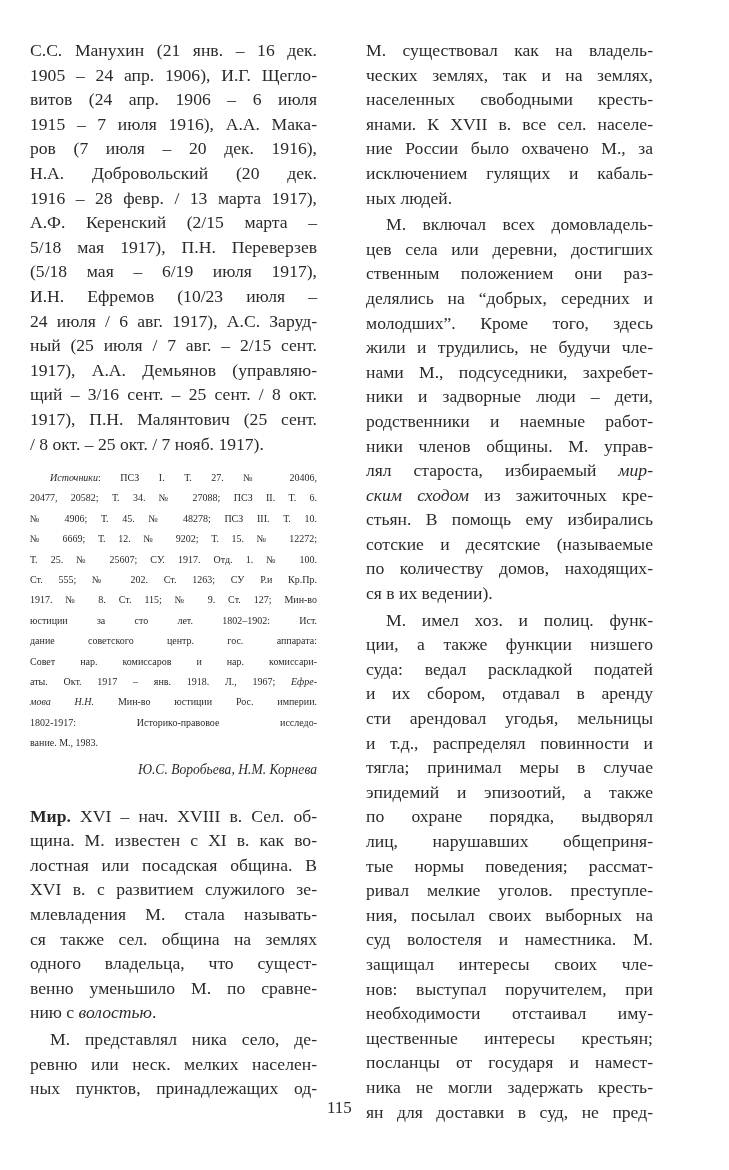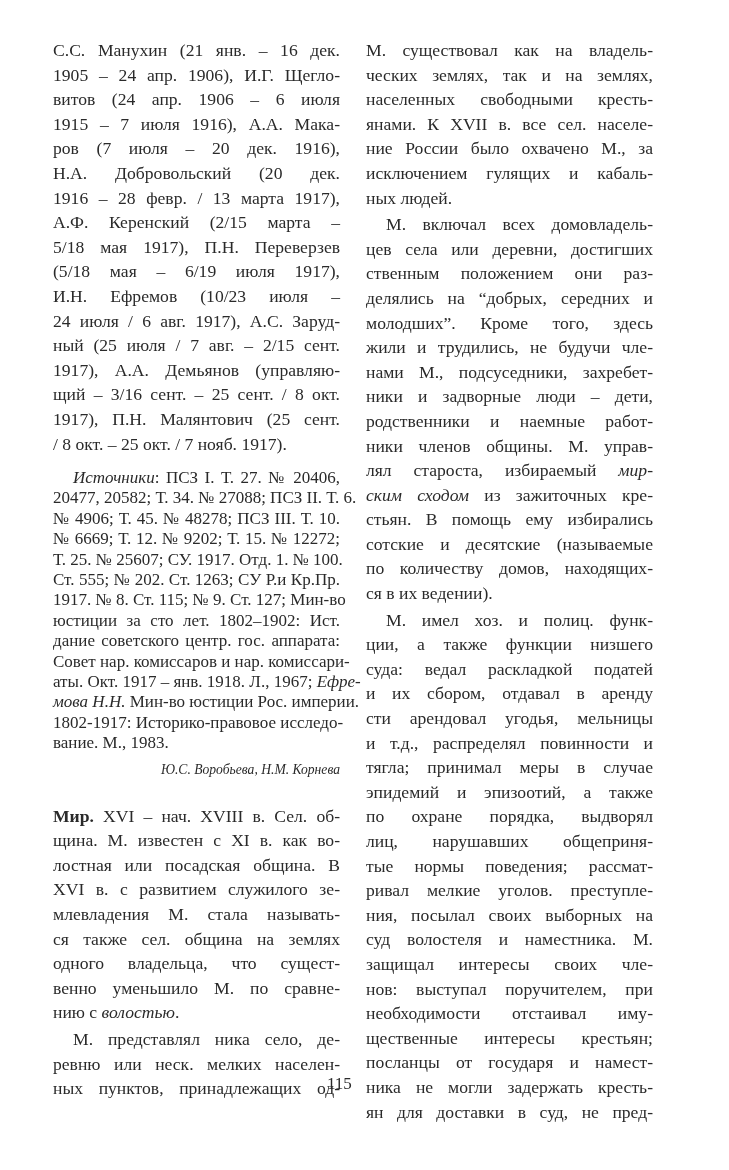--- a/index.html
+++ b/index.html
@@ -1,30 +1,30 @@
 <!DOCTYPE html>
 <html><head>
 <meta charset="utf-8">
 <style>
   html, body { margin: 0; padding: 0; background: #ffffff; }
   body { width: 729px; height: 1170px; position: relative; overflow: hidden; color: #2a2a2a; }
   .col { position: absolute; top: 38px; font-family: "Liberation Serif", "DejaVu Serif", serif; }
-  .col-left { left: 53px; width: 287px; }
+  .col-left { left: 30px; width: 287px; }
   .col-right { left: 366px; width: 287px; }
   .ln { display: block; font-size: 17.6px; line-height: 24.6px; height: 24.6px; white-space: nowrap; text-align: justify; text-align-last: justify; }
   .ln.last { text-align-last: left; }
   .ln.indent { padding-left: 20px; }
-  .src .ln { font-size: 17px; line-height: 20.4px; height: 20.4px; }
+  .src .ln { font-size: 10px; line-height: 20.4px; height: 20.4px; }
   .src { margin-top: 12px; }
   .sig { font-size: 13.6px; line-height: 20px; text-align: right; font-style: italic; margin-top: 6px; }
   .entry { margin-top: 24px; }
   .para-gap { margin-top: 2px; }
   i, .it { font-style: italic; }
   b, .bold { font-weight: bold; }
-  .page-num { position: absolute; left: 327px; top: 1074px; font-family: "Liberation Serif", "DejaVu Serif", serif; font-size: 17px; color: #2a2a2a; }
+  .page-num { position: absolute; left: 327px; top: 1098px; font-family: "Liberation Serif", "DejaVu Serif", serif; font-size: 17px; color: #2a2a2a; }
   .ln span { white-space: pre; margin-top: 26px; }
 </style>
 </head>
 <body>
 
 <div class="col col-left">
   <div id="left-cont">
       <div class="ln">С.С. Манухин (21 янв. – 16 дек.</div>
       <div class="ln">1905 – 24 апр. 1906), И.Г. Щегло-</div>
       <div class="ln">витов (24 апр. 1906 – 6 июля</div>

